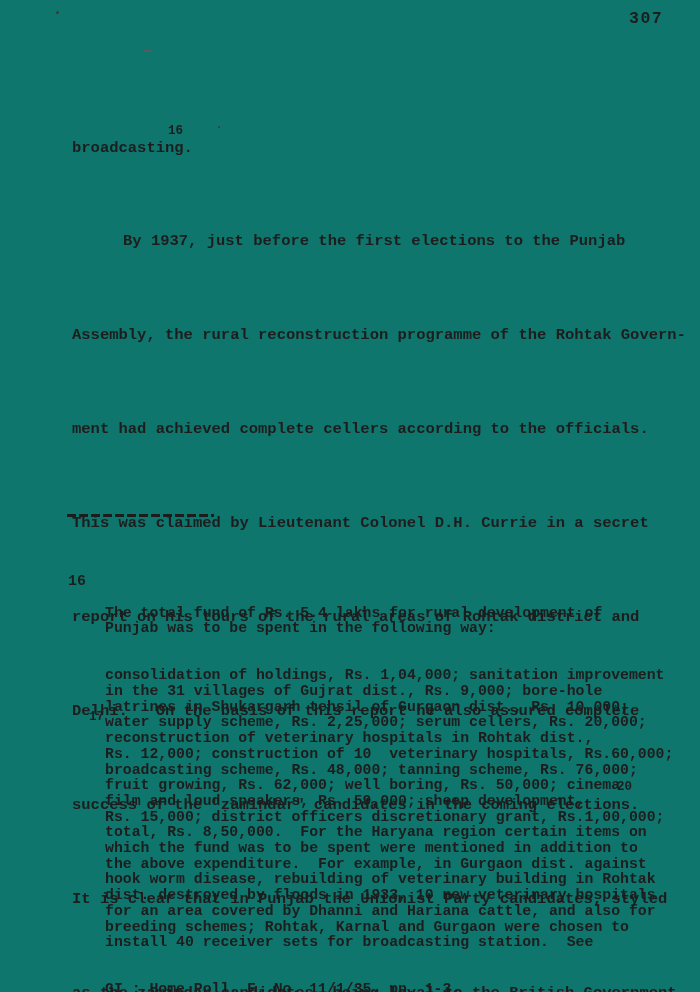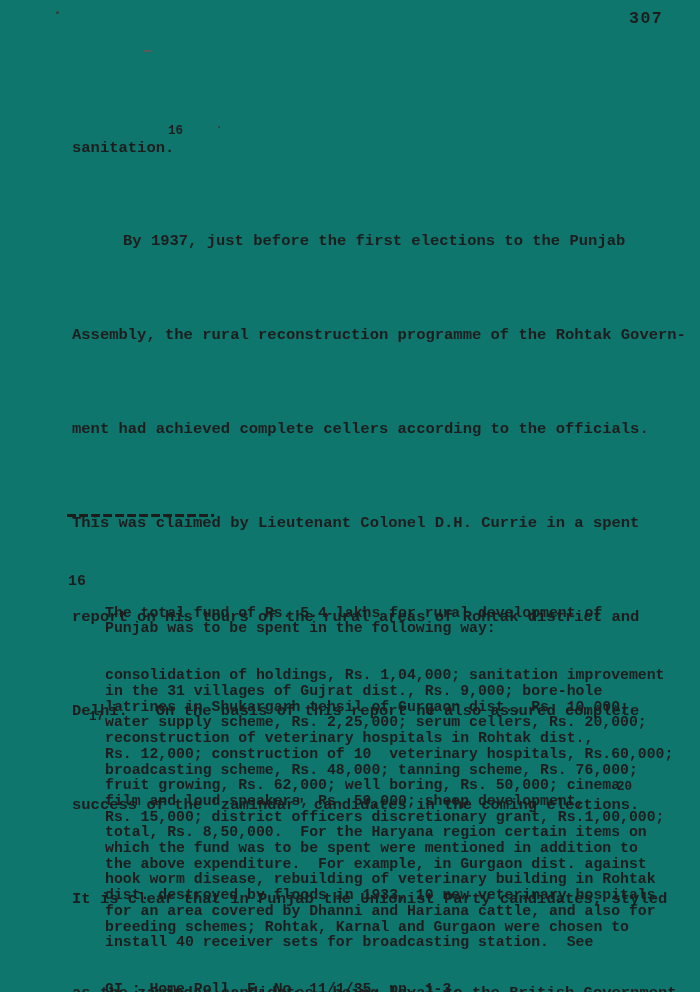--- a/index.html
+++ b/index.html
@@ -36,25 +36,25 @@
 
 <div class="page">
 
   <div class="pageno">307</div>
 
   <div class="speck s1"></div>
   <div class="speck s2"></div>
   <div class="speck s3"></div>
 
   <div class="bodytext">
-    <div class="bl"><span>sanitation.</span><span class="sup sup16">16</span></div>
+    <div class="bl"><span>broadcasting.</span><span class="sup sup16">16</span></div>
     <div class="bl indent">By 1937, just before the first elections to the Punjab</div>
     <div class="bl">Assembly, the rural reconstruction programme of the Rohtak Govern-</div>
     <div class="bl">ment had achieved complete cellers according to the officials.</div>
-    <div class="bl">This was claimed by Lieutenant Colonel D.H. Currie in a spent</div>
+    <div class="bl">This was claimed by Lieutenant Colonel D.H. Currie in a secret</div>
     <div class="bl">report on his tours of the rural areas of Rohtak district and</div>
     <div class="bl"><span>Delhi.</span><span class="sup sup17">17</span><span>   On the basis of this report he also assured complete</span></div>
     <div class="bl"><span>success of the "zamindar" candidates in the coming elections.</span><span class="sup sup18">20</span></div>
     <div class="bl">It is clear that in Punjab the Unionist Party candidates, styled</div>
     <div class="bl">as the zamindar candidates, being loyal to the British Government,</div>
     
     
     
     
   </div>

